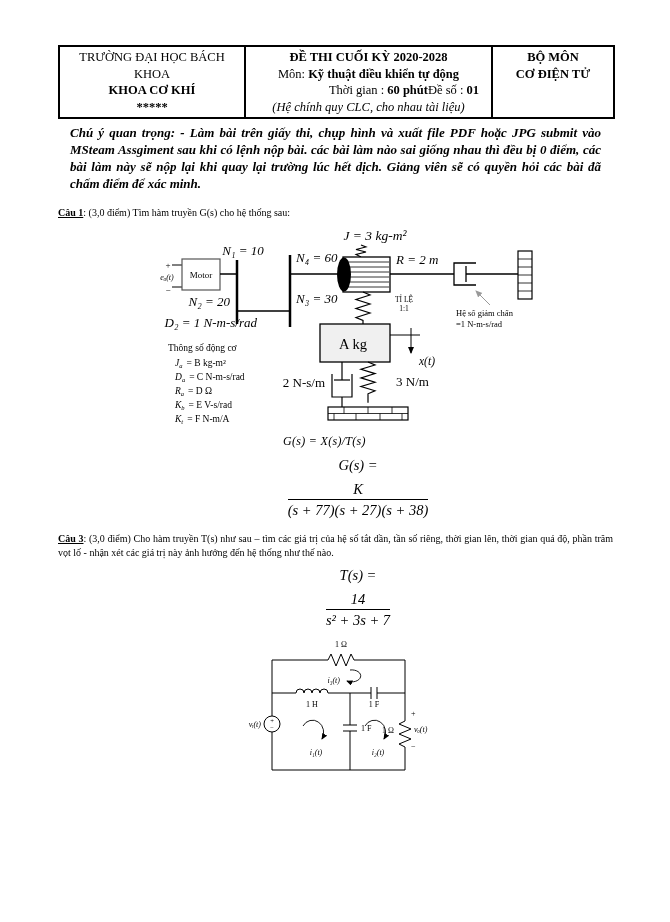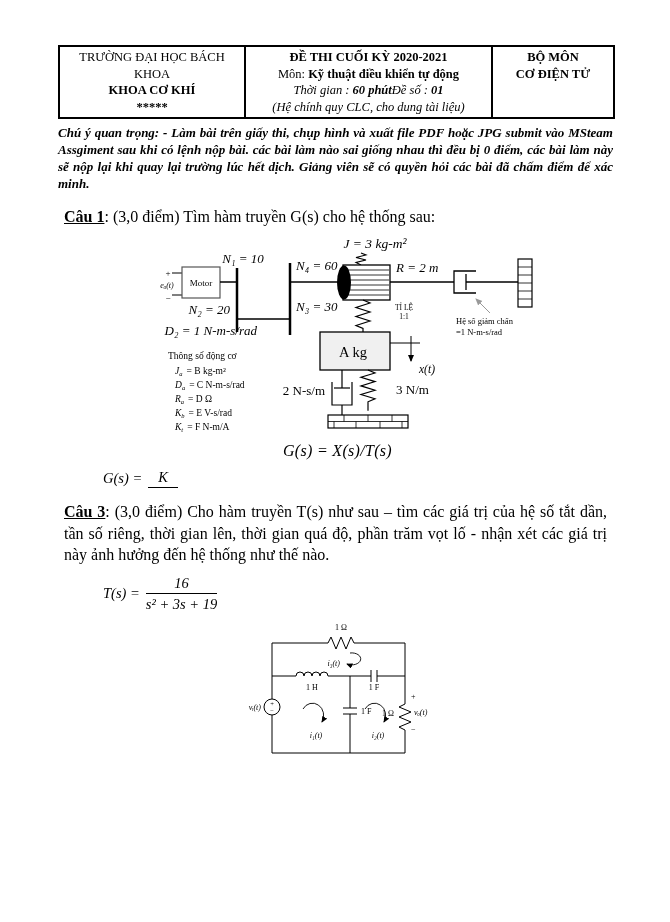--- a/index.html
+++ b/index.html
@@ -4,28 +4,28 @@
 <style>
   html,body{margin:0;padding:0;background:#fff;}
   .page{width:670px;height:922px;background:#fff;color:#000;overflow:hidden;
         font-family:"Liberation Serif","DejaVu Serif",serif;}
   .content{padding:45px 57px 0 58px;}
   .b{font-weight:bold}
   .i{font-style:italic}
   .hdr{width:100%;border-collapse:collapse;font-size:12.5px;line-height:1.32;table-layout:fixed;}
   .hdr td{border:2px solid #000;padding:2px 4px;vertical-align:top;text-align:center;}
   .school{max-width:165px;margin:0 auto;}
-  .time-row{display:flex;justify-content:center;padding:0 8px;font-style:italic;}
-  .note{margin:6px 0 0;font-size:13px;font-weight:bold;font-style:italic;text-align:justify;line-height:1.3;}
-  .q{margin:13px 6px 0;font-size:16px;line-height:1.35;text-align:justify;}
+  .time-row{display:flex;justify-content:flex-end;padding:0 8px;}
+  .note{margin:6px 12px 0;font-size:13px;font-weight:bold;font-style:italic;text-align:justify;line-height:1.3;}
+  .q{margin:13px 0 0;font-size:10px;line-height:1.35;text-align:justify;}
   .q-label{font-weight:bold;text-decoration:underline;}
   .para{margin:20px 0 0;font-size:13px;line-height:1.38;text-align:justify;}
-  .eq1{font-size:16px;font-style:italic;margin:2px 0 0 225px;letter-spacing:.3px;}
-  .formula{display:flex;align-items:center;gap:6px;font-size:14.5px;
-           font-style:italic;margin-top:8px;padding-left:45px;}
+  .eq1{font-size:12px;font-style:italic;margin:2px 0 0 225px;letter-spacing:.3px;}
+  .formula{display:flex;justify-content:center;align-items:center;gap:6px;font-size:14.5px;
+           font-style:italic;margin-top:8px;padding-left:45px;flex-direction:column;}
   .frac{display:inline-flex;flex-direction:column;text-align:center;line-height:1.25;}
   .fr-num{border-bottom:1.2px solid #000;padding:0 10px 1px;}
   .fr-den{padding-top:1px;}
   svg{display:block;font-family:"Liberation Serif","DejaVu Serif",serif;}
   .d1{margin:8px 0 0 62px;}
   .d2{margin:6px 0 0 182px;}
 </style>
 </head>
 <body>
 
@@ -39,27 +39,27 @@
           <col style="width:122px">
         </colgroup>
    <tbody>
           <tr>
     <td>
       <div class="school">TRƯỜNG ĐẠI HỌC BÁCH KHOA</div>
       <div class="b">KHOA CƠ KHÍ</div>
       <div class="b">*****</div>
     </td>
     <td>
-      <div class="b">ĐỀ THI CUỐI KỲ 2020-2021</div>
+      <div class="b">ĐỀ THI CUỐI KỲ 2020-2028</div>
       <div><span>Môn: </span><span class="b">Kỹ thuật điều khiển tự động</span></div>
       <div class="time-row">
         <span><span>Thời gian : </span><span class="b">60 phút</span></span>
         <span><span>Đề số : </span><span class="b">01</span></span>
       </div>
-      <div class="i">(Hệ chính quy CLC, cho dung tài liệu)</div>
+      <div class="i">(Hệ chính quy CLC, cho nhau tài liệu)</div>
     </td>
     <td class="b">
       <div>BỘ MÔN</div>
       <div>CƠ ĐIỆN TỬ</div>
     </td>
    </tr>
   </tbody>
       </table>
 
   <p class="note">Chú ý quan trọng: - Làm bài trên giấy thi, chụp hình và xuất file PDF hoặc JPG submit vào MSteam Assgiment sau khi có lệnh nộp bài. các bài làm nào sai giống nhau thì đều bị 0 điểm, các bài làm này sẽ nộp lại khi quay lại trường lúc hết dịch. Giảng viên sẽ có quyền hỏi các bài đã chấm điểm để xác minh.</p>
@@ -165,30 +165,31 @@
   </svg>
 
   <div class="eq1">G(s) = X(s)/T(s)</div>
 
 
 
   <div class="formula">
     <span>G(s) =</span>
     <span class="frac">
           <span class="fr-num">K</span>
+          <span class="fr-den">(s + 77)(s + 27)(s + 38)</span>
         </span>
   </div>
 
   <p class="q"><span class="q-label">Câu 3</span><span>: (3,0 điểm)  Cho hàm truyền T(s) như sau – tìm các giá trị của hệ số tắt dần, tần số riêng, thời gian lên, thời gian quá độ, phần trăm vọt lố - nhận xét các giá trị này ảnh hưởng đến hệ thống như thế nào.</span></p>
 
   <div class="formula">
     <span>T(s) =</span>
     <span class="frac">
-          <span class="fr-num">16</span>
-          <span class="fr-den">s² + 3s + 19</span>
+          <span class="fr-num">14</span>
+          <span class="fr-den">s² + 3s + 7</span>
         </span>
   </div>
 
 
   <svg class="d2" width="210" height="145" viewBox="0 0 210 145">
     <defs>
       <marker id="arrC" markerWidth="8" markerHeight="8" refX="6" refY="3" orient="auto">
             <path d="M0,0 L7,3 L0,6 z" fill="#000"></path>
           </marker>
     </defs>

